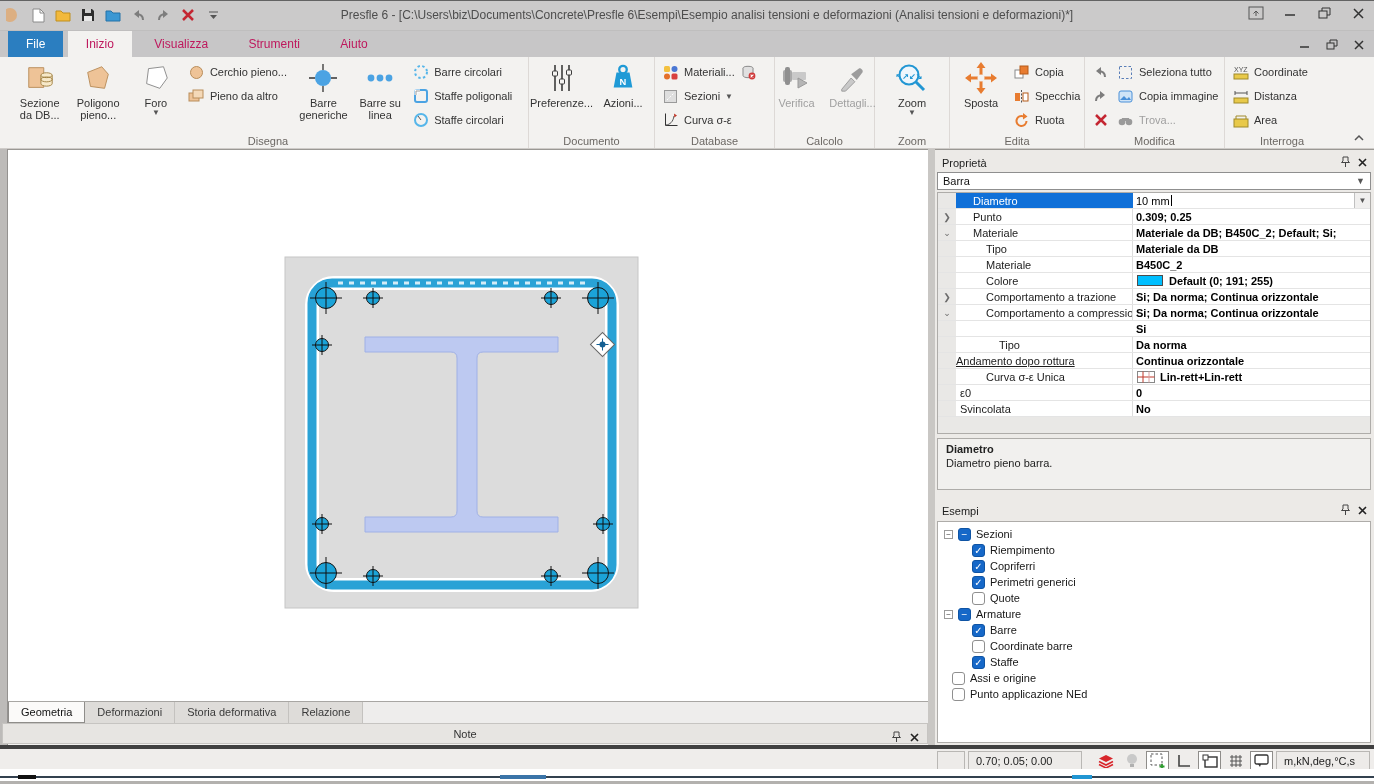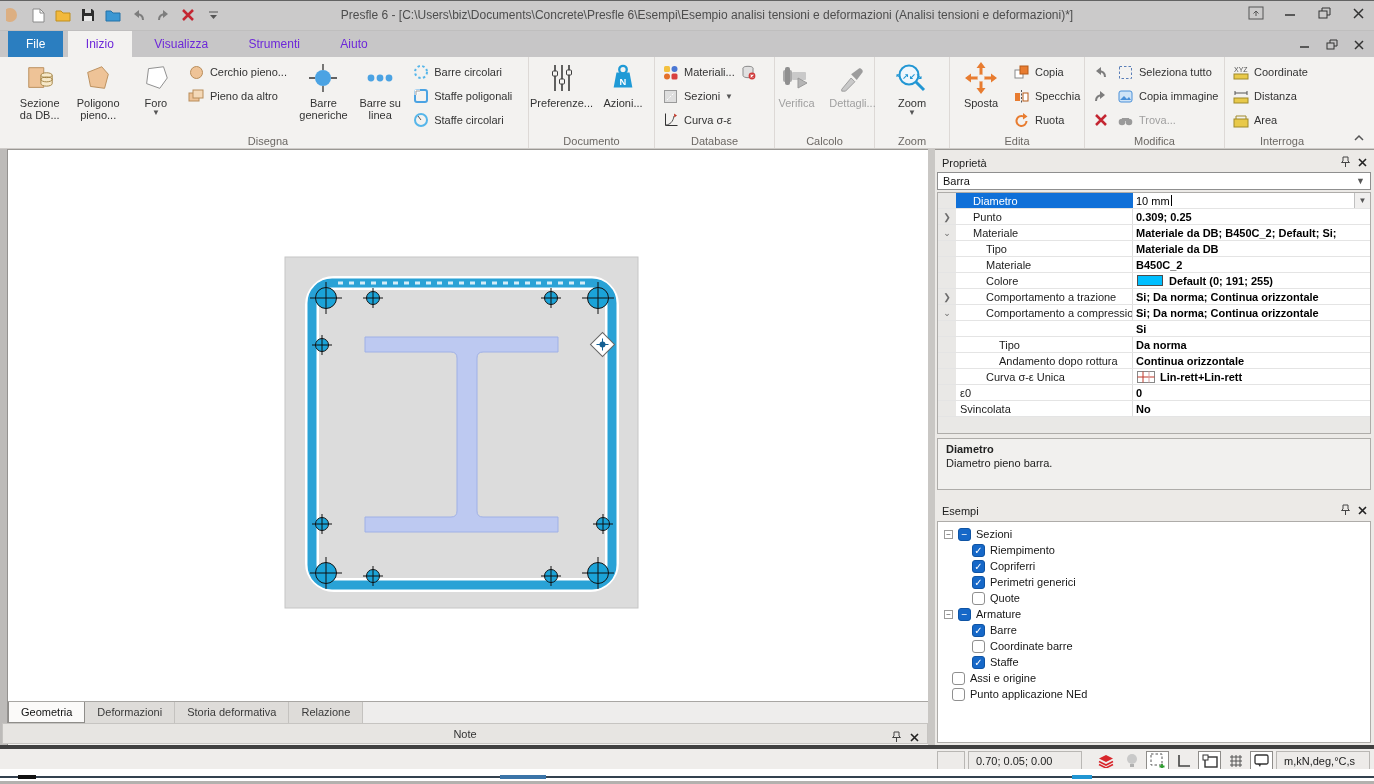--- a/index.html
+++ b/index.html
@@ -12,21 +12,21 @@
   .titlebar{position:absolute;left:0;top:0;right:0;height:30px;background:#cbcaca;border-bottom:1px solid #bfbebe;}
   .qat{position:absolute;left:4px;top:5px;display:flex;gap:7px;align-items:center;}
   .qat .qbtn{width:18px;height:18px;display:flex;align-items:center;justify-content:center;}
   .title-text{position:absolute;left:200px;right:160px;top:7px;text-align:center;font-size:12px;color:#4d4d4d;
               white-space:nowrap;overflow:hidden;}
   .win-controls{position:absolute;right:8px;top:4px;display:flex;gap:18px;align-items:center;}
   .win-controls .wbtn{width:16px;height:16px;display:flex;align-items:center;justify-content:center;}
 
   
   .tabrow{position:absolute;top:30px;left:0;right:0;height:26px;background:#c7c6c7;}
-  .rtab{display:inline-block;height:26px;padding:6px 18px 0 18px;font-size:12px;color:#6d28d9;cursor:default;}
+  .rtab{display:inline-block;height:26px;padding:6px 18px 0 18px;font-size:12px;color:#be185d;cursor:default;}
   .rtab.file{background:#2b7ec0;color:#fff;margin-left:8px;}
   .rtab.active{background:#f3f2f0;}
   .mdi-controls{position:absolute;right:10px;top:5px;display:flex;gap:16px;align-items:center;}
 
   
   .ribbon{position:absolute;top:56px;left:0;right:0;height:92px;background:#f3f2f0;border-bottom:1px solid #cfccc9;}
   .rgroup{position:absolute;top:0;height:91px;border-right:1px solid #ddd9d6;}
   .rgroup-label{position:absolute;bottom:1px;left:0;right:0;text-align:center;font-size:11px;color:#6b6763;}
   .rcontent{position:absolute;top:2px;left:3px;right:3px;height:74px;display:flex;align-items:flex-start;}
   .rbig{min-width:56px;height:74px;display:flex;flex-direction:column;align-items:center;padding:3px 2px 0 2px;}
@@ -705,21 +705,21 @@
         </div>
         <div class="pgrow">
           <div class="pg-gutter"></div>
           <div class="pg-label" style="padding-left: 43px;">Tipo</div>
           <div class="pg-value bold">
             <span>Da norma</span>
           </div>
         </div>
         <div class="pgrow">
           <div class="pg-gutter"></div>
-          <div class="pg-label" style="padding-left: 43px;">Andamento dopo rottura</div>
+          <div class="pg-label" style=" text-decoration: underline;">Andamento dopo rottura</div>
           <div class="pg-value bold">
             <span>Continua orizzontale</span>
           </div>
         </div>
         <div class="pgrow">
           <div class="pg-gutter"></div>
           <div class="pg-label" style="padding-left: 30px;">Curva σ-ε Unica</div>
           <div class="pg-value bold">
             <span class="curveic">
               <svg width="18" height="12">

